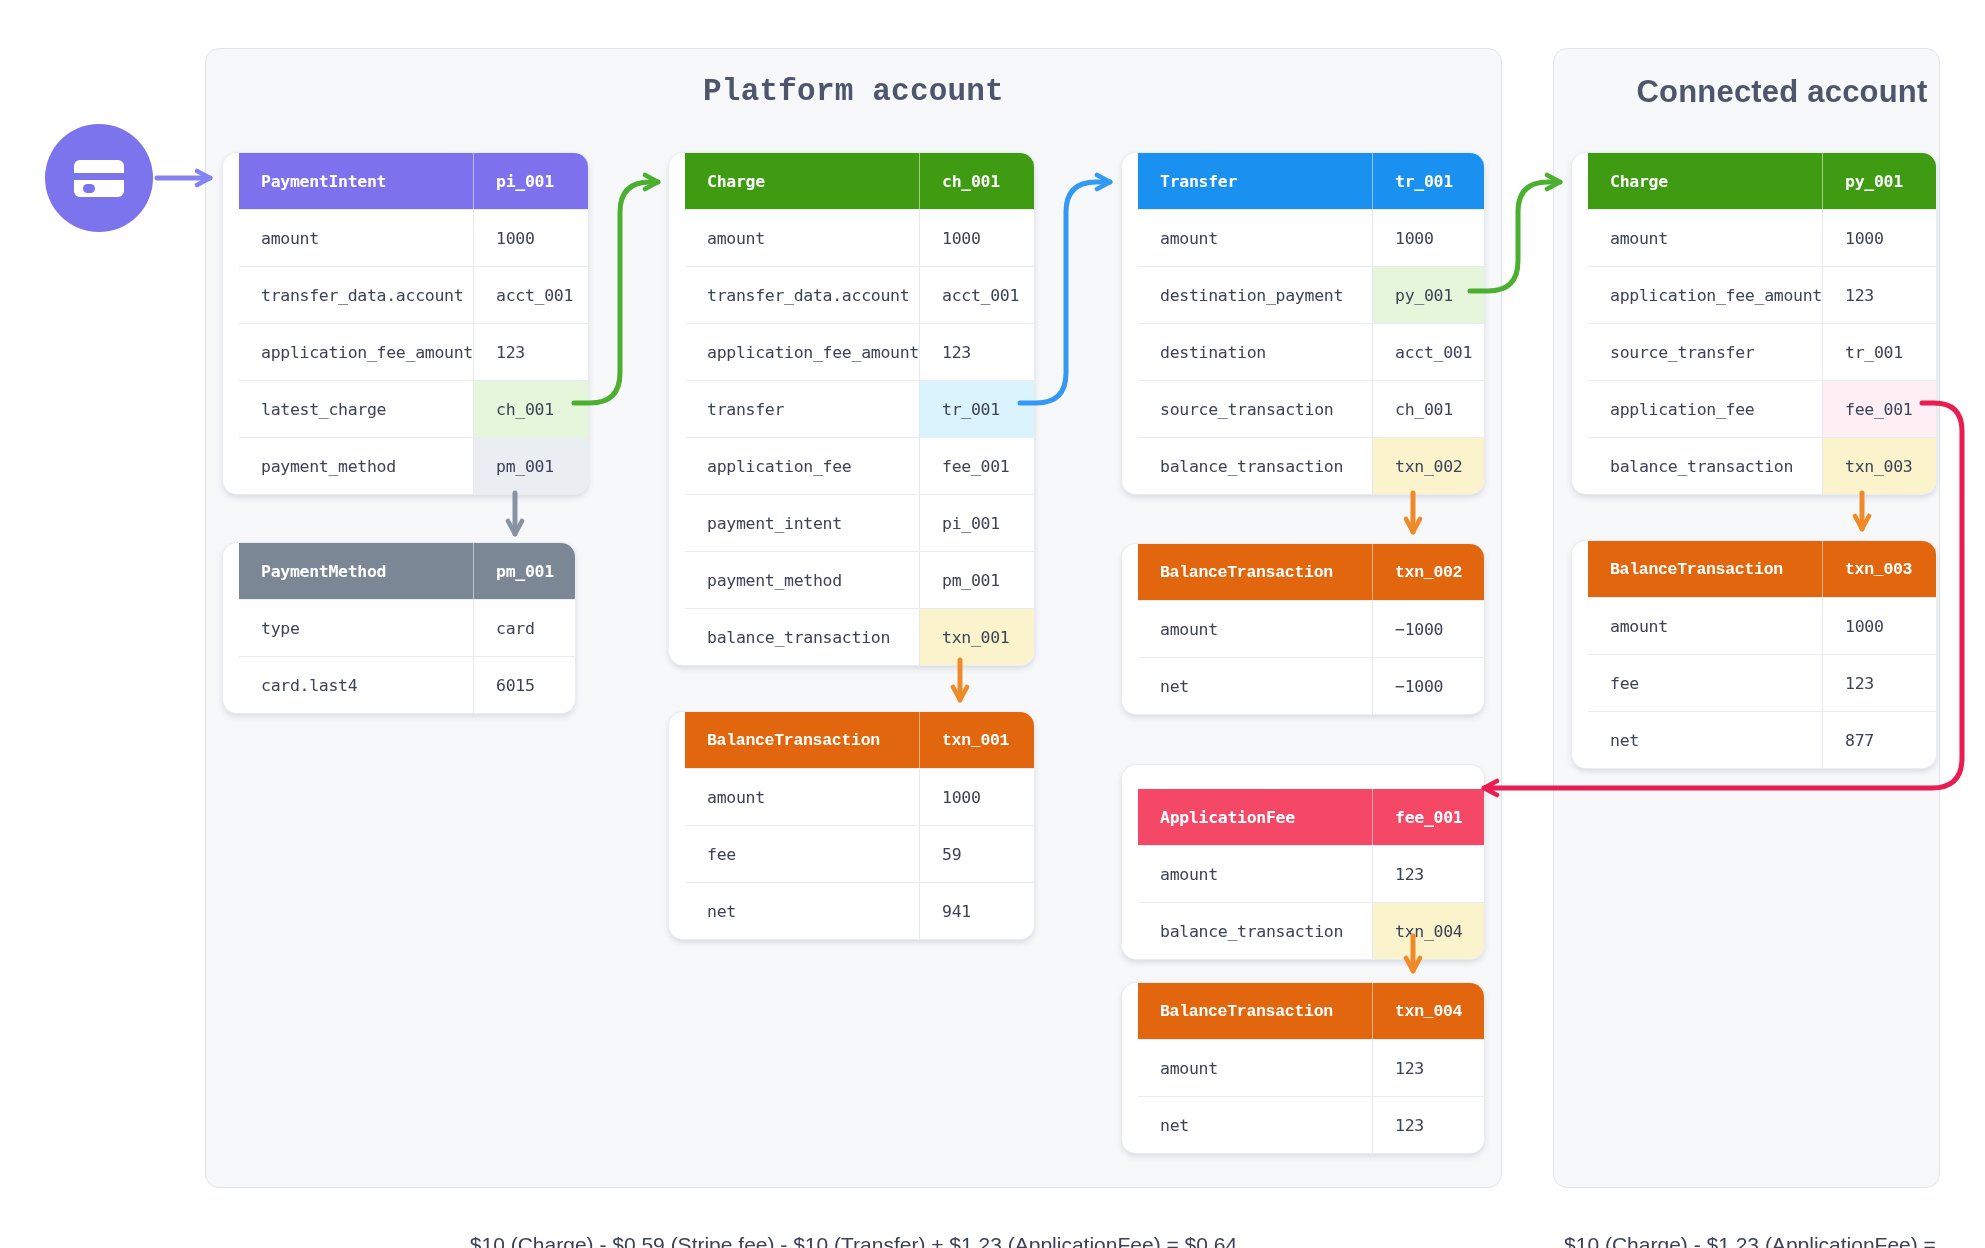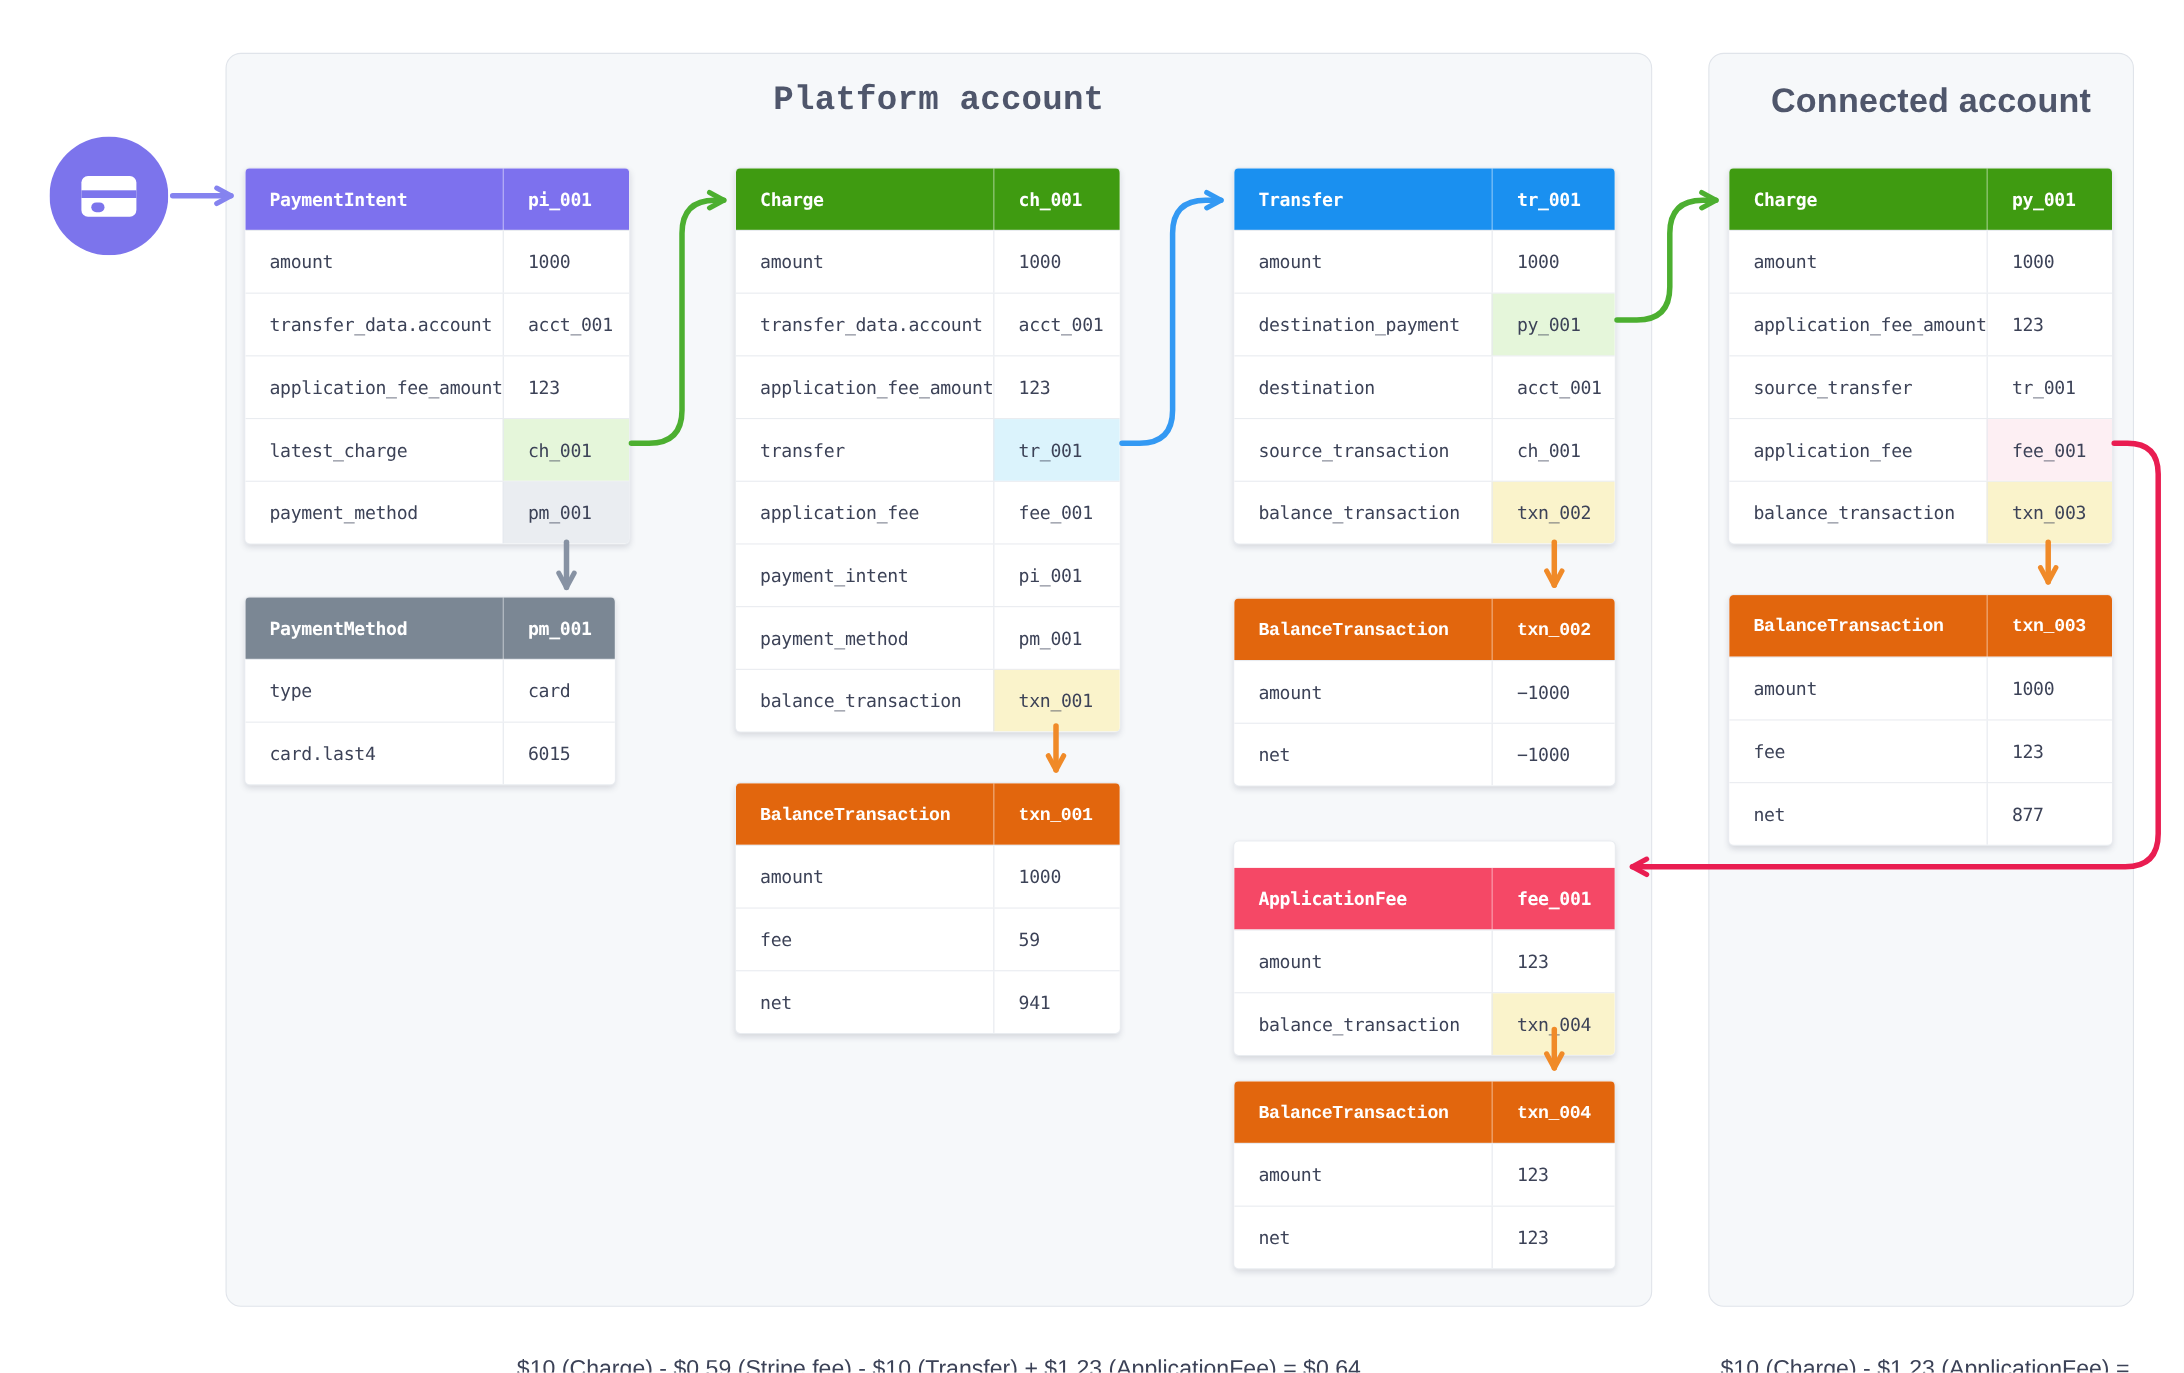--- a/index.html
+++ b/index.html
@@ -6,23 +6,23 @@
   .canvas{position:relative;width:1985px;height:1248px;background:#fff;overflow:hidden;
           font-family:"DejaVu Sans Mono","Liberation Mono",monospace;}
   
   .panel{position:absolute;background:var(--panel-bg);border:1.5px solid var(--panel-border);
          border-radius:14px;box-sizing:border-box;}
   .panel-title{position:absolute;text-align:center;font-family:"Liberation Sans",sans-serif;
                font-weight:bold;font-size:31px;color:var(--title);letter-spacing:.2px;}
   .formula{position:absolute;text-align:center;font-family:"Liberation Sans",sans-serif;
            font-size:21px;color:var(--text);margin-top:20px;}
   
-  .obj-table{position:absolute;background:#fff;border-radius:4px;overflow:hidden;
+  .obj-table{position:absolute;background:#fff;border-radius:14px;overflow:hidden;
              box-shadow:0 0 0 1px #e9ecf0,0 3px 6px rgba(60,66,87,.18);
-             font-size:16.5px;letter-spacing:-0.3px;color:var(--text);}
+             font-size:16.5px;letter-spacing:-0.3px;color:var(--text);padding-left:16px;}
   .row{display:grid;grid-template-columns:234px 1fr;height:56px;}
   .row + .row{border-top:1.5px solid #e9ecf0;}
   .cell{display:flex;align-items:center;padding-left:22px;white-space:nowrap;overflow:hidden;box-sizing:border-box;}
   .cell.val{border-left:1.5px solid #e5e9ee;}
   .row.hdr{color:#fff;font-weight:bold;}
   .row.hdr .cell.val{border-left:1.5px solid rgba(255,255,255,.5);}
   .theme-purple .hdr{background:var(--purple);}
   .theme-gray   .hdr{background:var(--gray);}
   .theme-green  .hdr{background:var(--green);}
   .theme-blue   .hdr{background:var(--blue);}
@@ -47,21 +47,21 @@
 </style>
 </head>
 <body>
 
 <div class="canvas">
 
   <div class="panel" style="left:205px;top:48px;width:1297px;height:1140px;"></div>
   <div class="panel" style="left:1553px;top:48px;width:387px;height:1140px;"></div>
 
   <div class="panel-title" style="left:205px;top:74px;width:1297px;font-family:Liberation Mono, monospace;">Platform account</div>
-  <div class="panel-title" style="left:1561px;top:74px;width:340px;text-align:right;">Connected account</div>
+  <div class="panel-title" style="left:1612px;top:74px;width:340px;">Connected account</div>
 
   <svg class="icon-svg" style="left:45px;top:124px;" width="108" height="108" viewBox="0 0 108 108">
     <circle cx="54" cy="54" r="54" fill="var(--icon-purple)"></circle>
     <rect x="29" y="36" width="50" height="37" rx="6" fill="#ffffff"></rect>
     <rect x="29" y="49" width="50" height="7" fill="var(--icon-purple)"></rect>
     <rect x="38" y="60" width="12" height="9" rx="4.5" fill="var(--icon-purple)"></rect>
   </svg>
 
   <div class="obj-table theme-purple" style="left:223px;top:153px;width:349px;">
       <div class="row hdr">

